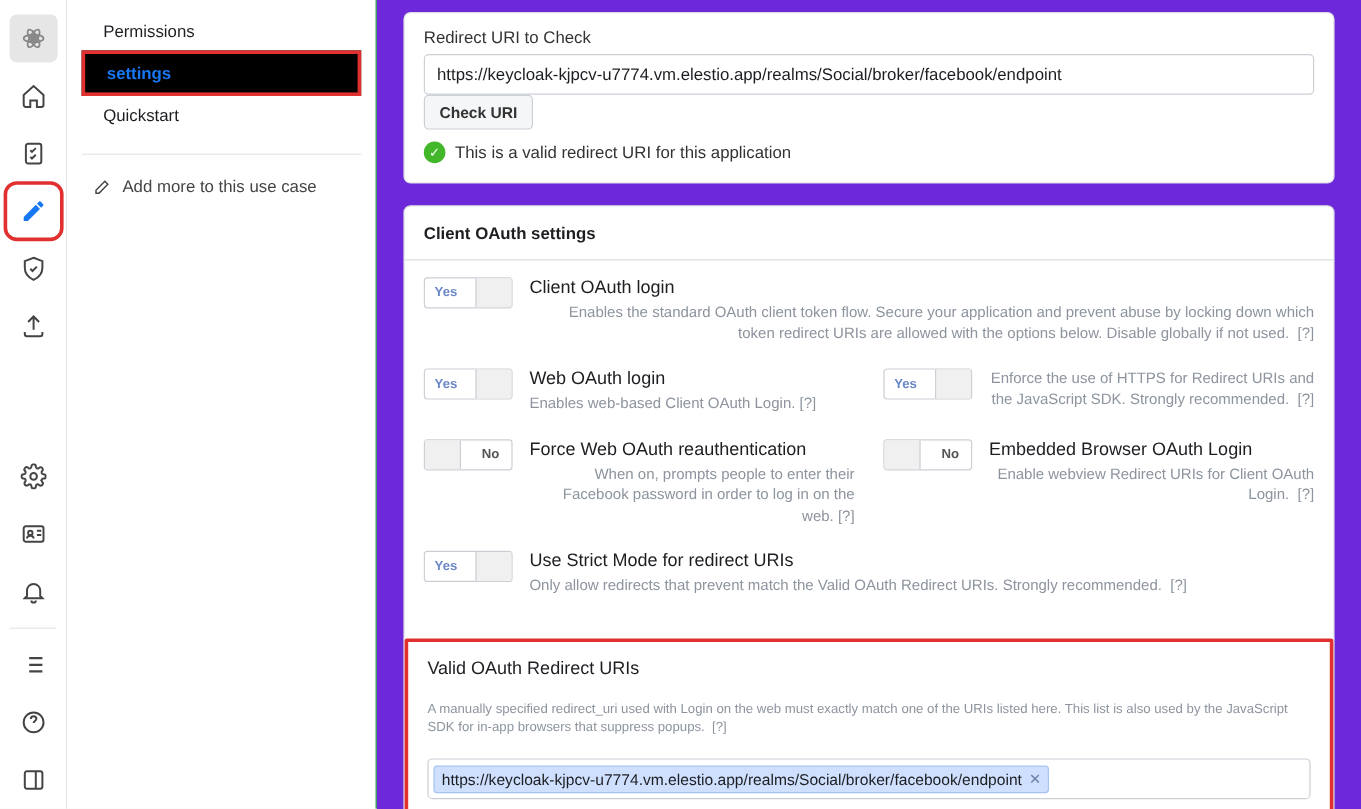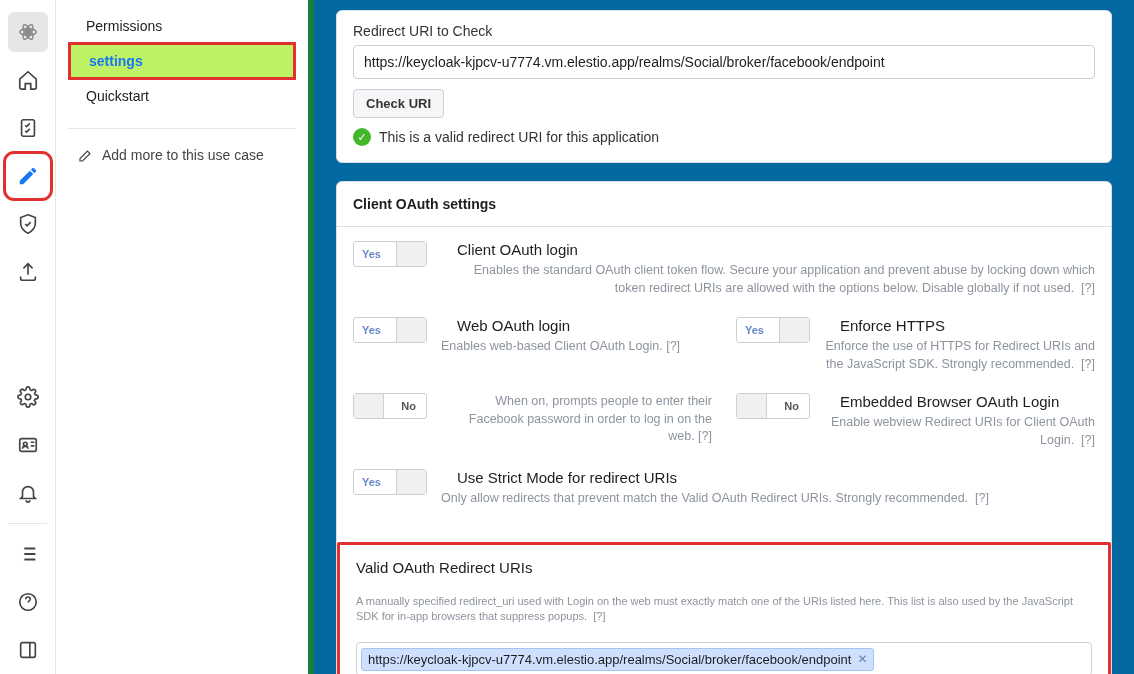--- a/index.html
+++ b/index.html
@@ -10,50 +10,50 @@
 .rail { width: 56px; background: #fff; border-right: 1px solid #e5e5e5; display: flex; flex-direction: column; align-items: center; padding-top: 8px; }
 .rail .spacer { flex: 1; }
 .rail .rail-btn { width: 40px; height: 40px; display: flex; align-items: center; justify-content: center; border-radius: 6px; margin: 4px 0; color: #444; }
 .rail .rail-btn.logo { background: #e6e6e6; }
 .rail .rail-btn.active { color: #1877f2; position: relative; }
 .rail .rail-btn.highlighted { outline: 3px solid #e03030; outline-offset: 2px; }
 .rail svg { width: 22px; height: 22px; }
 .rail hr { width: 70%; border: none; border-top: 1px solid #e5e5e5; margin: 6px 0; }
 
 
-.sidebar2 { width: 258px; background: #fff; border-right: 6px solid #15803d; padding: 10px 12px; }
+.sidebar2 { width: 258px; background: #fff; border-right: 1px solid #15803d; padding: 10px 12px; }
 .side-item { padding: 8px 18px; font-size: 14px; color: #1c1e21; border-radius: 0; cursor: pointer; }
-.side-item.active { color: #1877f2; font-weight: 600; background: #bef264; }
+.side-item.active { color: #1877f2; font-weight: 600; background: #000000; }
 .side-item.highlight-wrap { border: 3px solid #e03030; }
 .side-divider { border: none; border-top: 1px solid #e5e5e5; margin: 16px 0 10px; }
 .add-more { display: flex; align-items: center; gap: 8px; padding: 8px 10px; color: #444; font-size: 14px; cursor: pointer; }
 
 
-.main { flex: 1; overflow-y: auto; padding: 10px 22px 10px 22px; background: #0369a1; }
+.main { flex: 1; overflow-y: auto; padding: 10px 22px 10px 22px; background: #6d28d9; }
 .card { background: #fff; border: 1px solid #dadde1; border-radius: 6px; margin-bottom: 18px; }
 .card-body { padding: 12px 16px 16px; }
 .label { font-size: 14px; color: #333; margin-bottom: 6px; display: block; }
 .text-input { width: 100%; padding: 8px 10px; border: 1px solid #ccd0d5; border-radius: 4px; font-size: 14px; color: #1c1e21; }
 .btn { display: inline-block; padding: 6px 12px; border: 1px solid #ccd0d5; border-radius: 4px; background: #f5f6f7; font-size: 13px; font-weight: 600; color: #333; cursor: pointer; }
 .status-row { display: flex; align-items: center; gap: 8px; margin-top: 10px; color: #333; font-size: 14px; }
 .check-circle { width: 18px; height: 18px; border-radius: 50%; background: #42b72a; display: inline-flex; align-items: center; justify-content: center; color: #fff; font-size: 11px; }
 
 .card-header { padding: 14px 16px; border-bottom: 1px solid #dadde1; font-size: 14px; font-weight: 700; }
 .settings-grid { padding: 14px 16px; }
 .row2 { display: flex; gap: 24px; margin-bottom: 20px; }
 .col { flex: 1; display: flex; gap: 14px; }
 .toggle { width: 74px; height: 26px; border: 1px solid #ccd0d5; border-radius: 3px; display: flex; align-items: center; font-size: 11px; font-weight: 600; flex-shrink: 0; position: relative; background: #fff; }
 .toggle .handle { width: 30px; height: 100%; background: #f0f0f0; border-left: 1px solid #ccd0d5; border-right: 1px solid #ccd0d5; }
 .toggle.yes { color: #6a87c8; }
 .toggle.yes::before { content: attr(data-label); padding: 0 8px; }
 .toggle.no { color: #555; justify-content: flex-end; }
 .toggle.no::after { content: attr(data-label); padding: 0 10px; }
 .toggle.yes .handle { margin-left: auto; border-right: none; }
 .toggle.no .handle { margin-right: auto; border-left: none; order: -1; }
-.setting-text .title { font-size: 15px; color: #1c1e21; margin-bottom: 4px; margin-left: 16px; }
+.setting-text .title { font-size: 15px; color: #1c1e21; margin-bottom: 4px; }
 .setting-text .desc { font-size: 12.5px; color: #8d949e; line-height: 1.4; text-align: right; }
 .help { color: #8d949e; }
 
 .section-block { padding: 14px 16px; border-top: 1px solid #eceff1; }
 .section-block.highlighted { border: 3px solid #e03030; border-radius: 2px; }
 .section-title { font-size: 15px; color: #1c1e21; margin-bottom: 18px; }
 .section-desc { font-size: 11px; color: #8d949e; margin-bottom: 18px; line-height: 1.4; }
 .tag-input { border: 1px solid #ccd0d5; border-radius: 4px; padding: 4px; display: flex; align-items: center; min-height: 34px; }
 .tag { background: #cfe0ff; border: 1px solid #a7c3f2; border-radius: 3px; padding: 3px 6px; font-size: 13px; color: #1c1e21; display: inline-flex; align-items: center; gap: 6px; }
 .tag .x { color: #6b7fa8; cursor: pointer; font-size: 12px; }
@@ -150,21 +150,21 @@
       <span>Add more to this use case</span>
     </div>
   </div>
 
   <div class="main">
 
     <div class="card">
       <div class="card-body">
         <label class="label">Redirect URI to Check</label>
         <input class="text-input" type="text" value="https://keycloak-kjpcv-u7774.vm.elestio.app/realms/Social/broker/facebook/endpoint" style="">
-        <div style="margin-top:10px">
+        <div style="margin-top:0">
           <button class="btn">Check URI</button>
         </div>
         <div class="status-row">
           <span class="check-circle">✓</span>
           <span>This is a valid redirect URI for this application</span>
         </div>
       </div>
     </div>
 
     <div class="card">
@@ -192,32 +192,32 @@
             <div class="setting-text">
               <div class="title">Web OAuth login</div>
               <div class="desc"><span>Enables web-based Client OAuth Login.</span> <span class="help">[?]</span></div>
             </div>
           </div>
           <div class="col">
             <div class="toggle yes" data-label="Yes">
                 <span class="handle"></span>
               </div>
             <div class="setting-text">
-              <div class="title">Enforce HTTPS</div>
               <div class="desc"><span>Enforce the use of HTTPS for Redirect URIs and the JavaScript SDK. Strongly recommended.</span>&nbsp;&nbsp;<span class="help">[?]</span></div>
             </div>
           </div>
         </div>
 
         <div class="row2">
           <div class="col">
             <div class="toggle no" data-label="No">
                 <span class="handle"></span>
               </div>
             <div class="setting-text">
+              <div class="title">Force Web OAuth reauthentication</div>
               <div class="desc"><span>When on, prompts people to enter their Facebook password in order to log in on the web.</span> <span class="help">[?]</span></div>
             </div>
           </div>
           <div class="col">
             <div class="toggle no" data-label="No">
                 <span class="handle"></span>
               </div>
             <div class="setting-text">
               <div class="title">Embedded Browser OAuth Login</div>
               <div class="desc"><span>Enable webview Redirect URIs for Client OAuth Login.</span>&nbsp;&nbsp;<span class="help">[?]</span></div>

